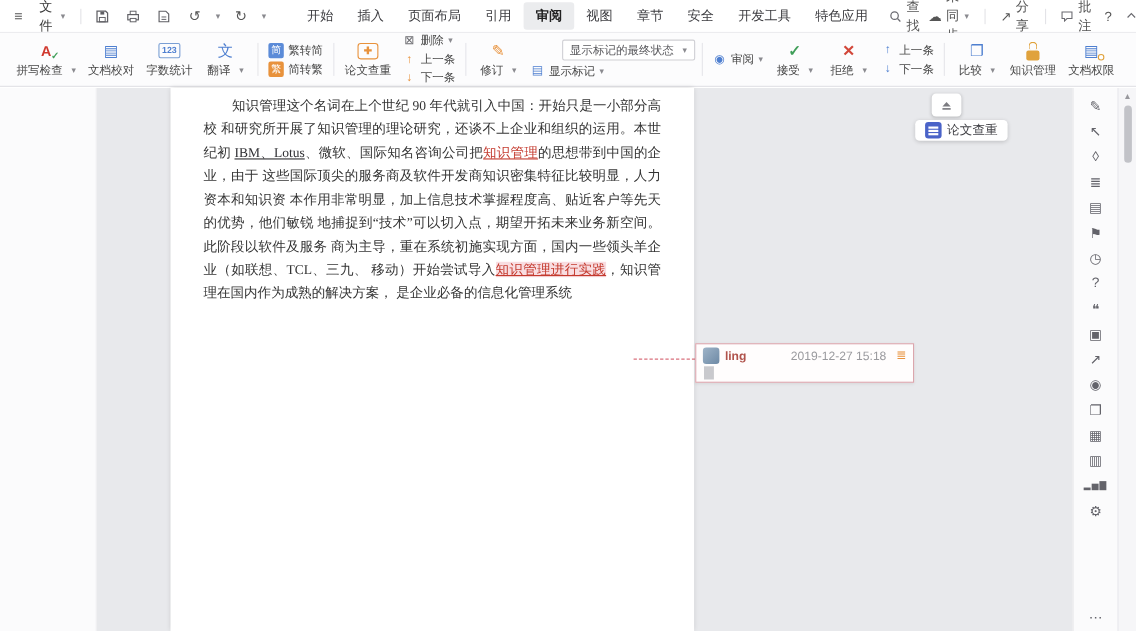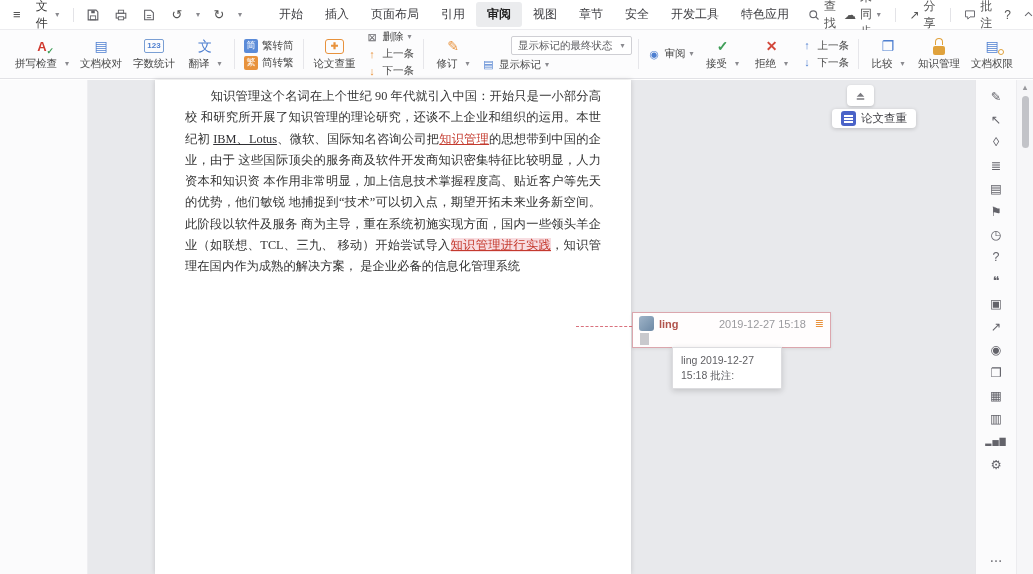--- a/index.html
+++ b/index.html
@@ -385,23 +385,20 @@
     <div class="connector"></div>
     <div class="comment-card">
       <div class="cc-row1">
         <span class="cc-avatar"></span>
         <span class="cc-author">ling</span>
         <span class="cc-time">2019-12-27 15:18</span>
         <span class="cc-menu gi">≣</span>
       </div>
       <div class="cc-block"></div>
     </div>
-    <div class="comment-tip">
-      <span>ling 2019-12-27 15:18 批注:</span>
-    </div>
 
     <div class="float-eject">
       <svg width="13" height="12" viewBox="0 0 16 16">
           <path d="M3 9l5-5.5L13 9z" fill="#7b7b80"></path>
           <rect x="3" y="11" width="10" height="2" fill="#7b7b80"></rect>
         </svg>
     </div>
     <div class="paper-check">
       <span class="pc-icon"></span>
       <span>论文查重</span>

